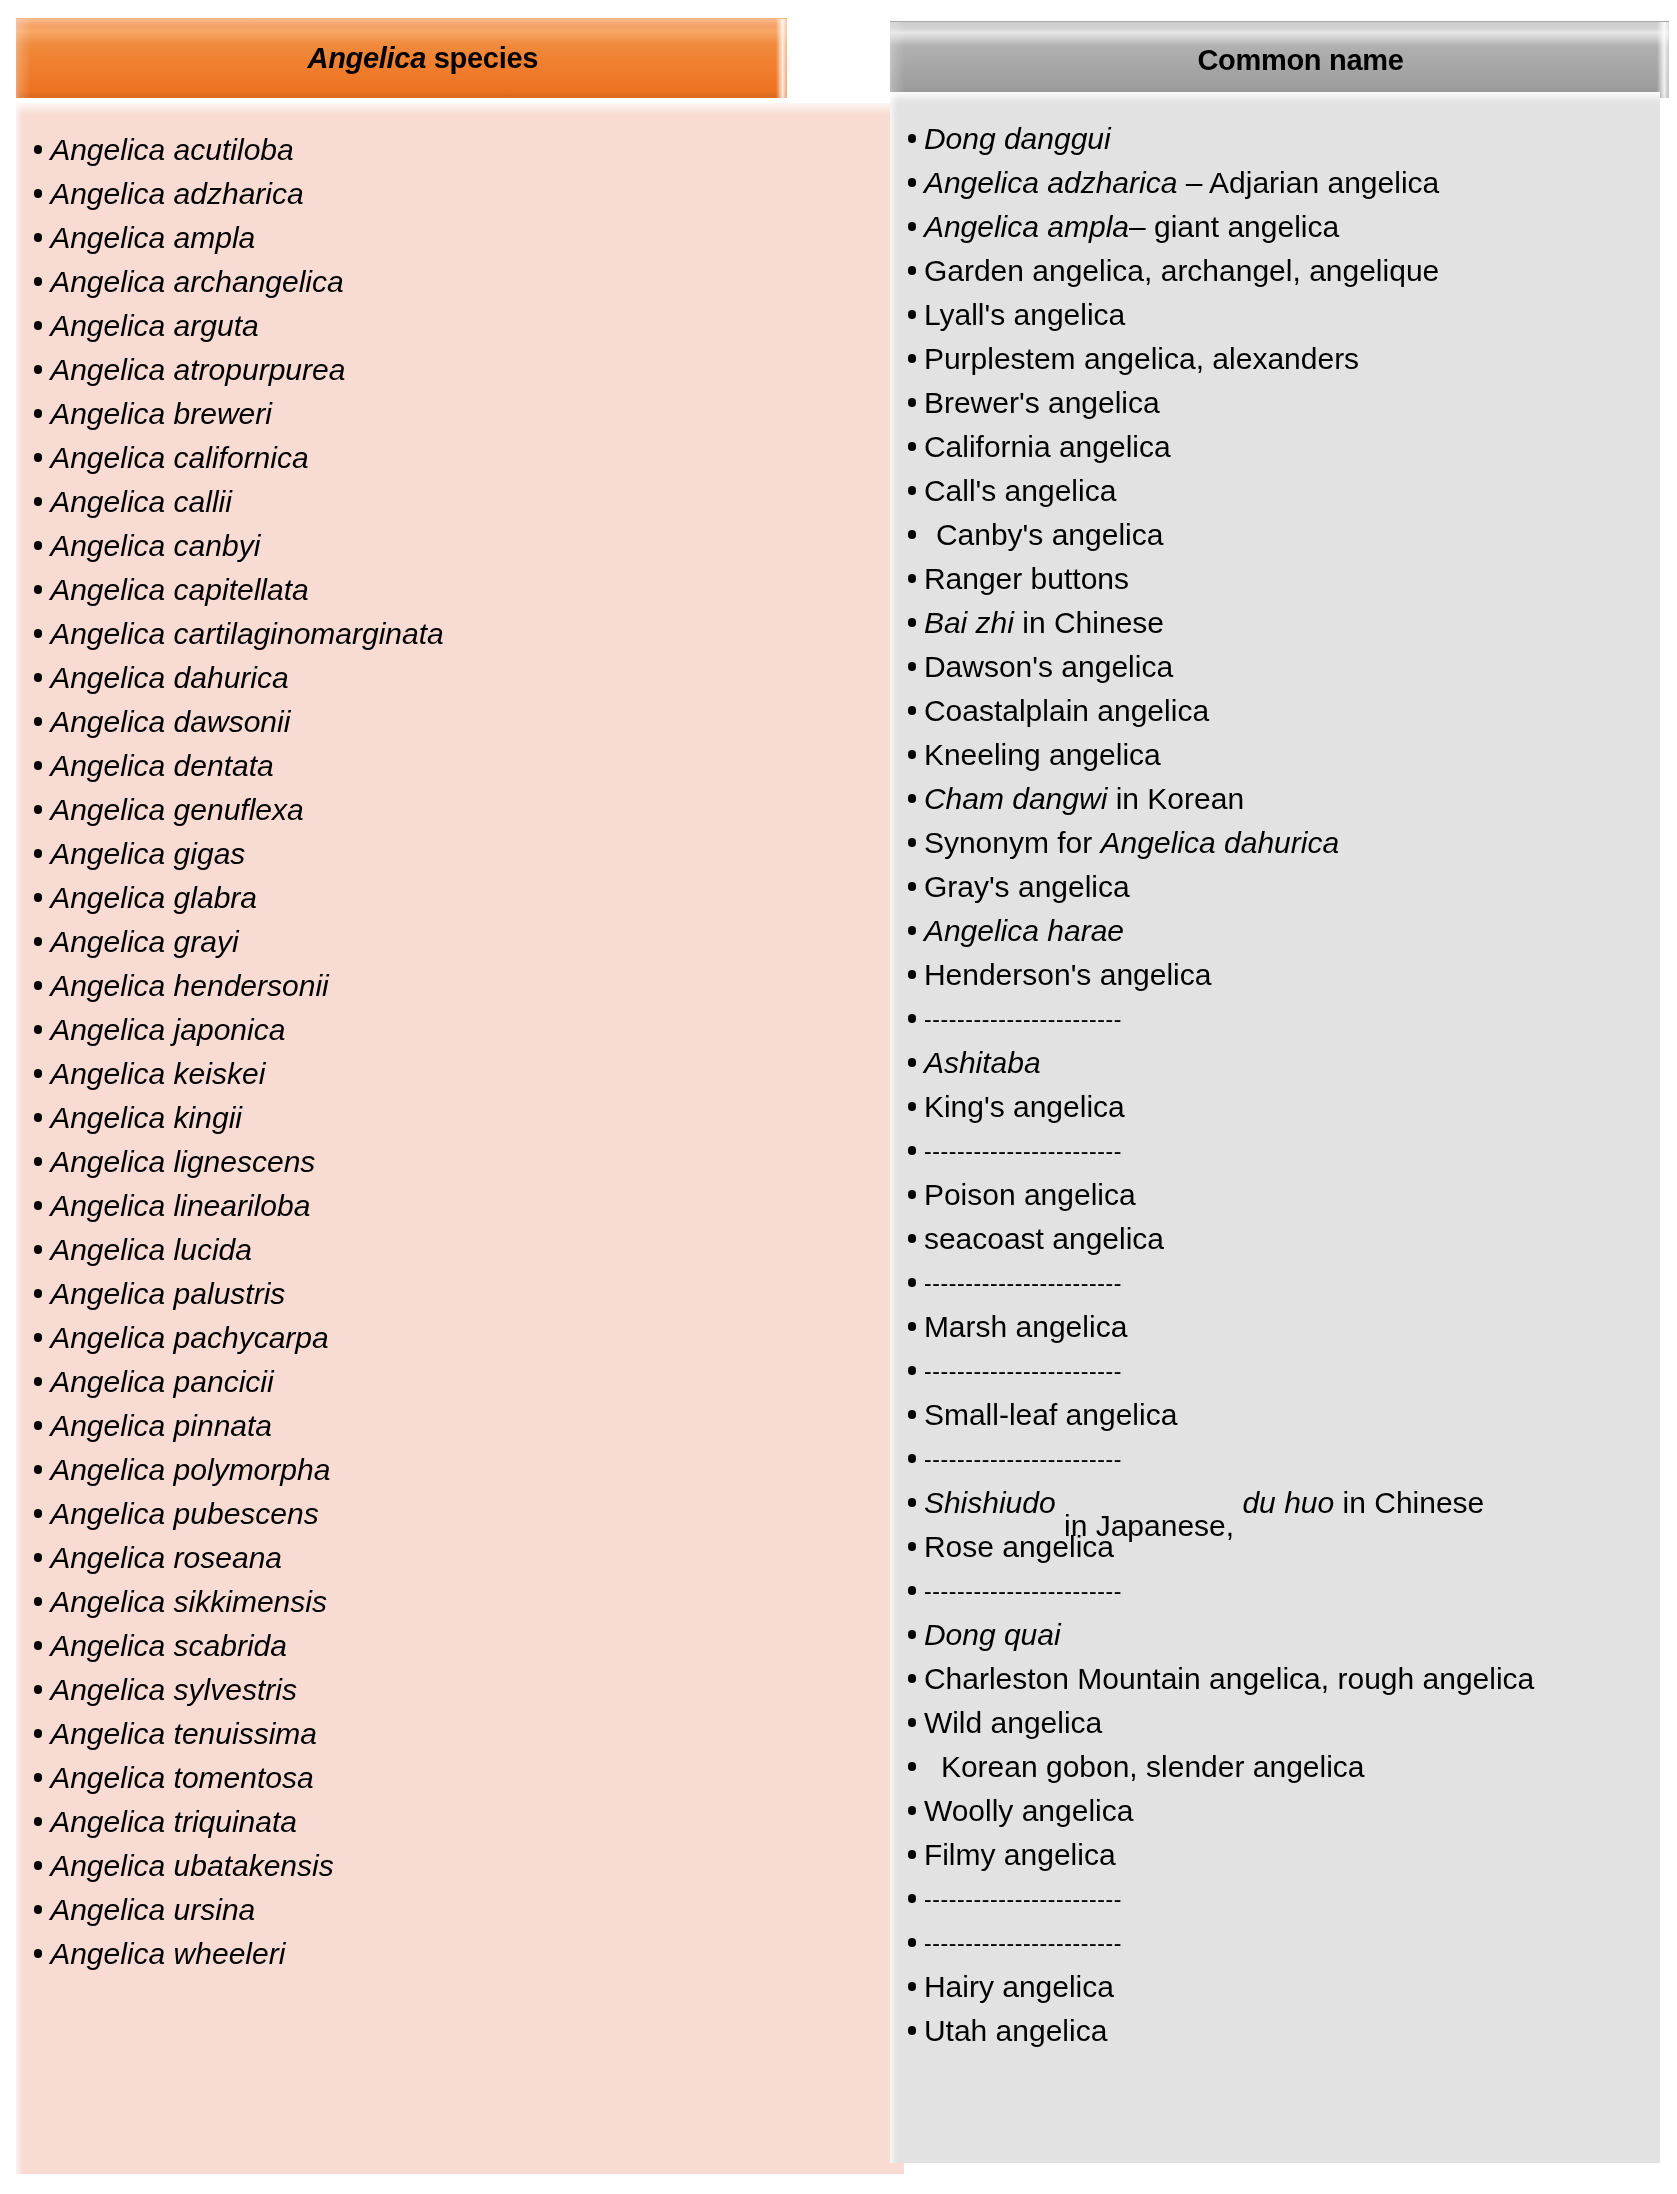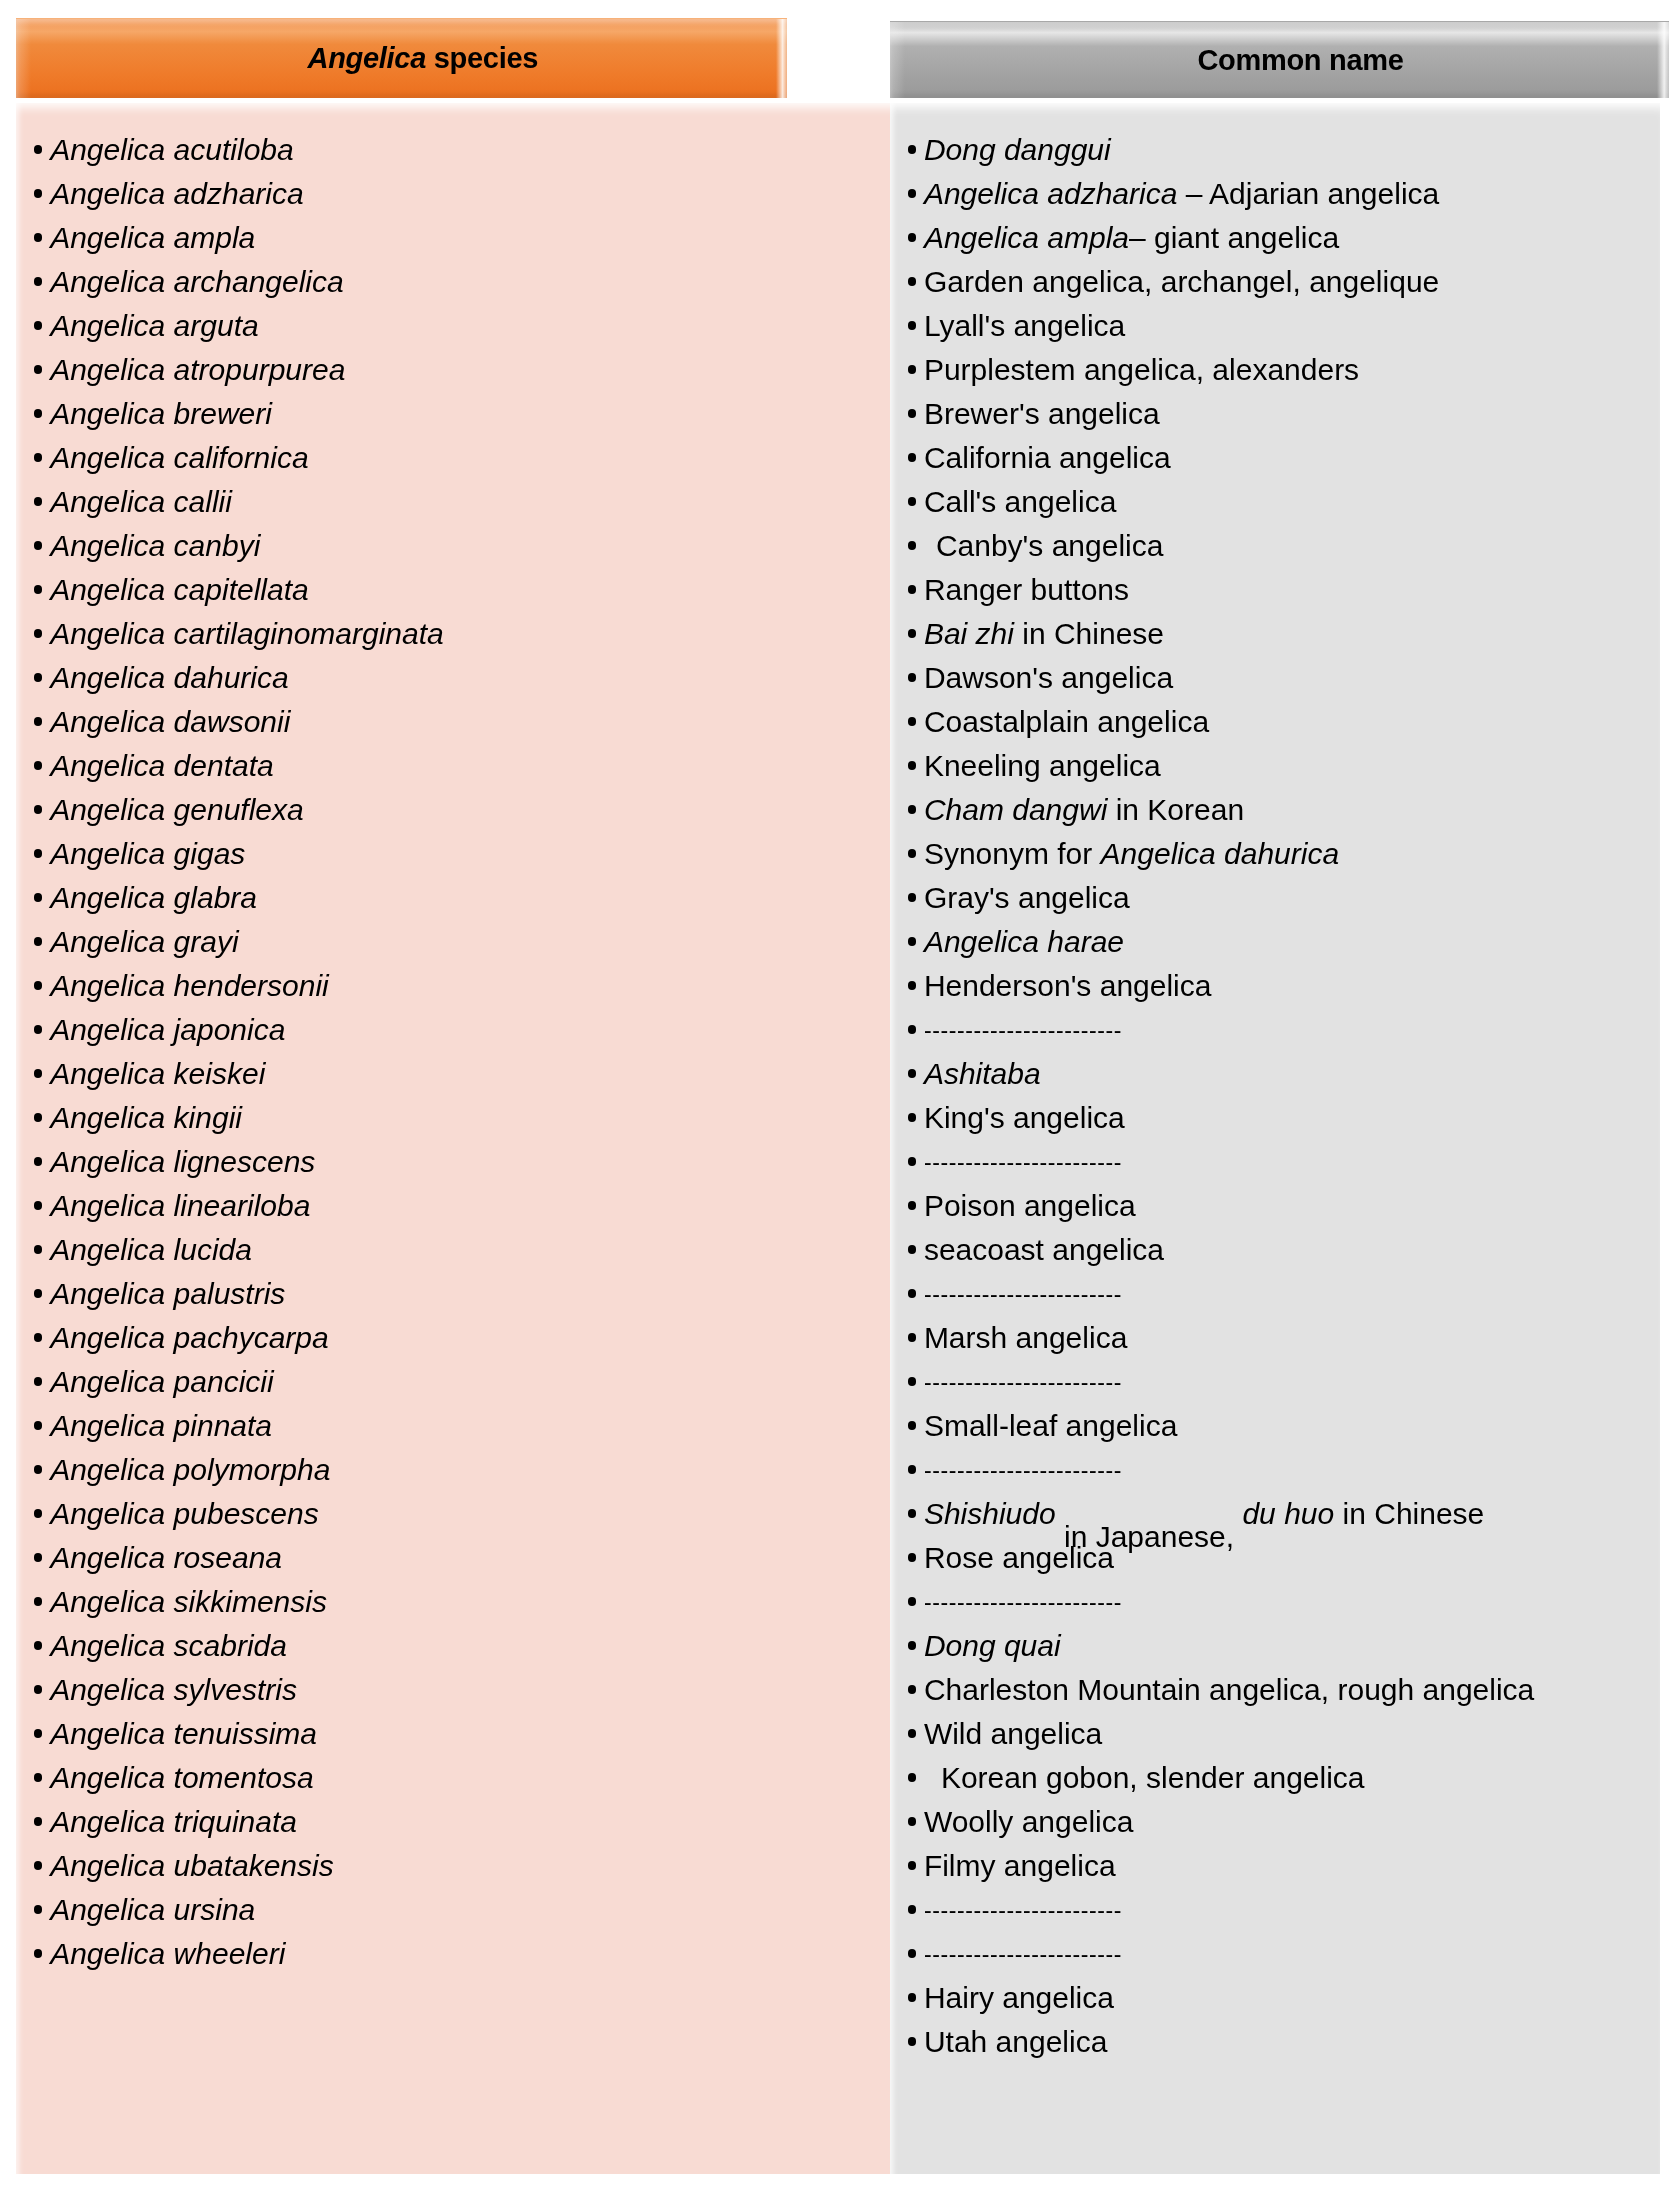--- a/index.html
+++ b/index.html
@@ -28,21 +28,21 @@
   .hdr-left::after, .hdr-right::after {
     content: ""; position: absolute; right: 0; top: 0; bottom: 0; width: 11.7px;
     background: linear-gradient(90deg, rgba(255,255,255,0), rgba(255,255,255,0.85) 60%, rgba(255,255,255,0.3));
   }
   .body-left {
     left: 16.3px; top: 103px; width: 888px; height: 2071px;
     background: #f8dbd3;
     box-shadow: inset 8.2px 0 5.8px -4.7px rgba(255,255,255,0.6), inset 0 10.5px 9.3px -5.8px rgba(255,255,255,0.9);
   }
   .body-right {
-    left: 890px; top: 103px; width: 770px; height: 2071px;
+    left: 890px; top: 92px; width: 770px; height: 2071px;
     background: #e2e2e2;
     box-shadow: inset 8.2px 0 5.8px -4.7px rgba(255,255,255,0.7), inset 0 10.5px 9.3px -5.8px rgba(255,255,255,0.95);
     text-align: right;
   }
   ul.list { list-style: none; margin: 0; padding: 0; position: absolute; top: 24.5px; left: 17.5px; }
   ul.list li {
     height: 44px; line-height: 44px; font-size: 30px; white-space: nowrap;
     display: flex; align-items: center;
   }
   .bullet { display: inline-block; width: 8.2px; height: 8.2px; border-radius: 50%;

